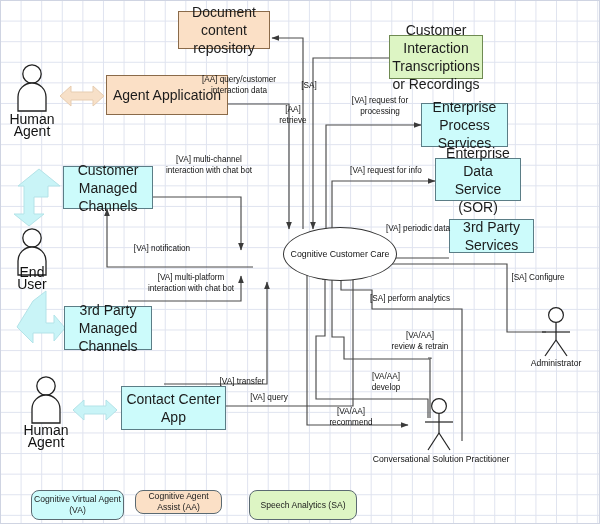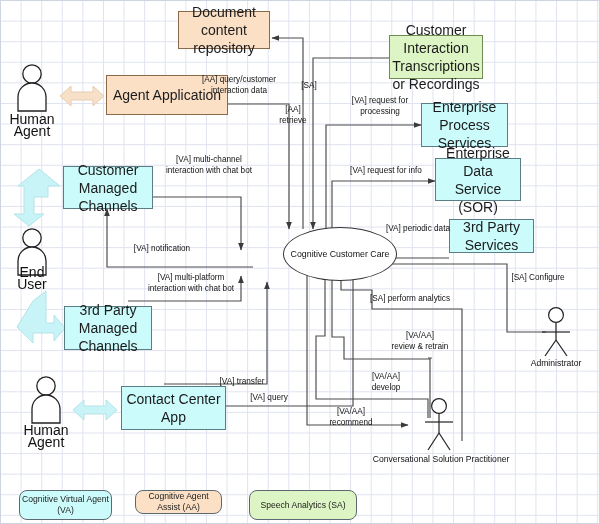--- a/index.html
+++ b/index.html
@@ -262,21 +262,21 @@
 
   <div class="edge-label" style="left:379px;top:330px;width:80px;">[VA/AA]
 review &amp; retrain</div>
 
   <div class="edge-label" style="left:352px;top:371px;width:66px;">[VA/AA]
 develop</div>
 
   <div class="edge-label" style="left:313px;top:406px;width:74px;">[VA/AA]
 recommend</div>
 
-  <div class="legend cyan" style="left:18px;top:489px;width:93px;height:30px;">
+  <div class="legend cyan" style="left:30px;top:489px;width:93px;height:30px;">
     <span>Cognitive Virtual
 Agent (VA)</span>
   </div>
   <div class="legend peach" style="left:134px;top:489px;width:87px;height:24px;">
     <span>Cognitive Agent
 Assist (AA)</span>
   </div>
   <div class="legend green" style="left:248px;top:489px;width:108px;height:30px;">
     <span>Speech Analytics
 (SA)</span>

